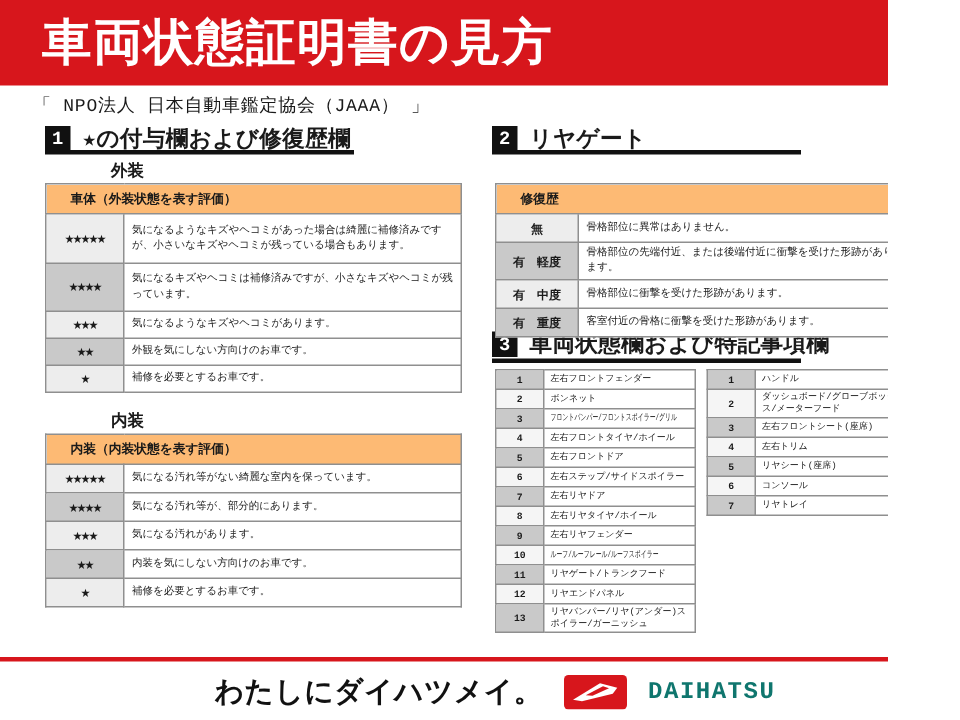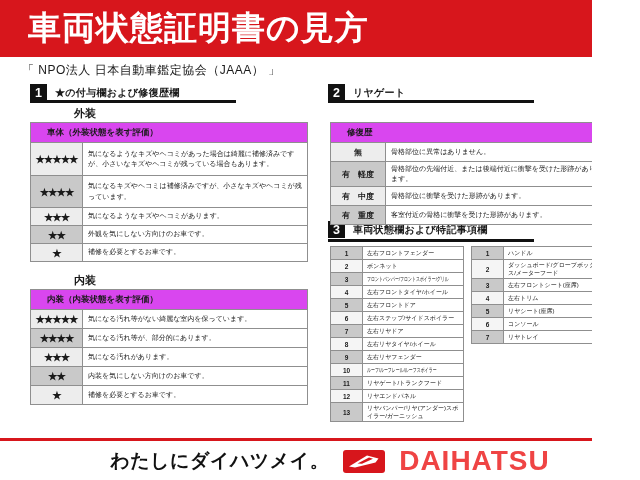--- a/index.html
+++ b/index.html
@@ -1,43 +1,43 @@
 <!DOCTYPE html>
 <html><head>
 <meta charset="utf-8">
 <style>
   html,body{margin:0;padding:0;background:#fff;}
   .page{position:relative;width:592px;height:480px;background:#ffffff;overflow:hidden;
-        font-family:Liberation Sans, sans-serif;color:#1a1a1a;}
+        font-family:Liberation Mono, monospace;color:#1a1a1a;}
 
   
   .banner{position:absolute;left:0;top:0;width:640px;height:57px;background:#d7161c;
           display:flex;align-items:center;box-sizing:border-box;padding-left:28px;gap:50px;}
   .banner-title,.banner-edition{color:#fff;font-size:33px;font-weight:800;letter-spacing:1px;white-space:nowrap;}
 
   .subtitle{position:absolute;left:22px;top:62px;font-size:12px;font-weight:500;letter-spacing:0.5px;}
 
   
   .sec-header{position:absolute;display:flex;align-items:center;gap:8px;height:17px;}
   .sec-num{width:17px;height:17px;background:#111;color:#fff;font-size:12.5px;font-weight:700;
            display:flex;align-items:center;justify-content:center;flex:0 0 auto;}
-  .sec-title{font-size:10px;font-weight:800;letter-spacing:0.3px;white-space:nowrap;}
+  .sec-title{font-size:15px;font-weight:800;letter-spacing:0.3px;white-space:nowrap;}
   .sec-underline{position:absolute;width:206px;height:3px;background:#111;}
   #sec1-header{left:30px;top:84px;} #sec1-underline{left:30px;top:100px;}
   #sec2-header{left:328px;top:84px;} #sec2-underline{left:328px;top:100px;}
   #sec3-header{left:328px;top:221px;} #sec3-underline{left:328px;top:239px;}
 
   .col-label{position:absolute;font-size:11px;font-weight:700;margin-left:44px;}
   #ext-label{left:30px;top:106px;} #int-label{left:30px;top:273px;text-align:right;}
 
   
   table{position:absolute;border-collapse:collapse;table-layout:fixed;background:#fff;
         border:1.5px solid #6e6e6e;}
   td,th{border:1px solid #8f8f8f;overflow:hidden;vertical-align:middle;}
-  th.tbl-header{background:#d946ef;text-align:left;padding-left:16px;font-size:8.5px;
+  th.tbl-header{background:#fdba74;text-align:left;padding-left:16px;font-size:8.5px;
                 font-weight:700;height:17px;}
   .c-label{text-align:center;background:#ededed;font-weight:700;font-size:10.5px;
            letter-spacing:-1px;white-space:nowrap;}
   .c-label.shade{background:#c9c9c9;margin-left:12px;}
   .c-grade{font-size:8px;letter-spacing:0;font-weight:600;}
   .c-desc{padding:2px 5px;font-size:7px;line-height:1.45;background:#fff;text-align:left;}
 
   #t-ext{left:30px;top:122px;width:277px;}
   #t-int{left:30px;top:289px;width:277px;}
   #t-ext tbody tr:nth-child(1){height:33px;}
@@ -55,21 +55,21 @@
   .t-cond tbody tr{height:13px;}
   #t-condA{left:330px;top:246px;width:133px;}
   #t-condB{left:471px;top:246px;width:134px;}
   .condense{display:inline-block;transform:scaleX(0.65);transform-origin:0 50%;white-space:nowrap;}
 
   
   .red-line{position:absolute;left:0;top:438px;width:640px;height:3px;background:#d7161c;}
   .footer{position:absolute;left:10px;top:446px;width:640px;height:30px;
           display:flex;align-items:center;justify-content:center;gap:14px;}
   .slogan{font-size:19px;font-weight:800;letter-spacing:0.5px;color:#111;white-space:nowrap;}
-  .brand{font-size:28px;font-weight:800;color:#ef4444;letter-spacing:1px;white-space:nowrap;}
+  .brand{font-size:16px;font-weight:800;color:#0f766e;letter-spacing:1px;white-space:nowrap;}
   .logo-box{display:inline-flex;}
 </style>
 </head>
 <body>
 
 <div class="page">
 
   <header class="banner">
     <span class="banner-title">車両状態証明書の見方</span>
   </header>

